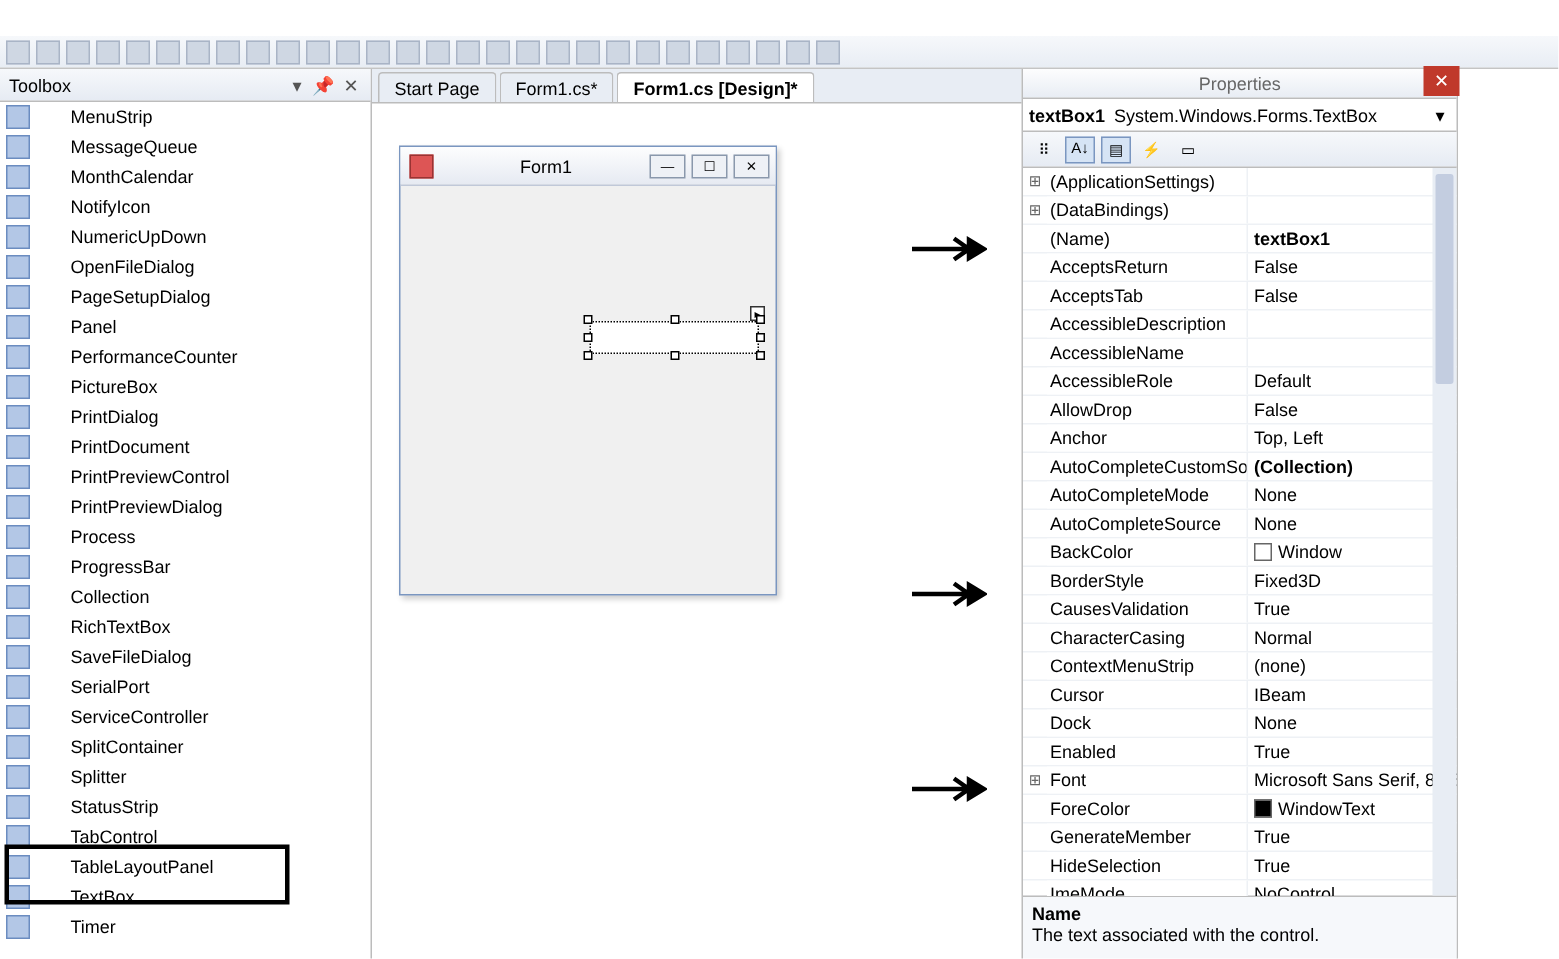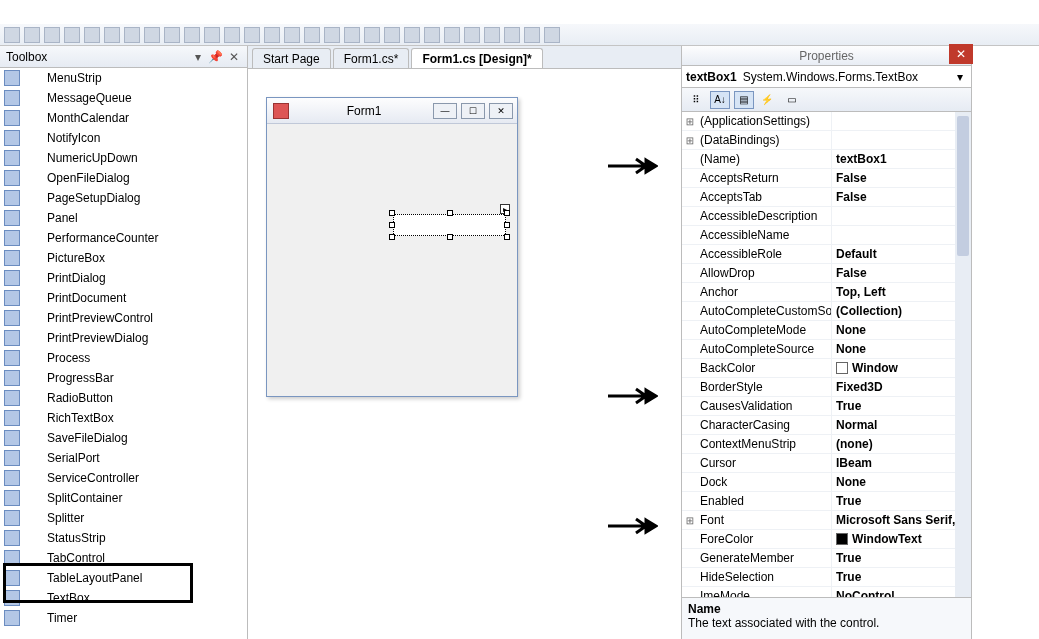--- a/index.html
+++ b/index.html
@@ -45,21 +45,21 @@
   .props-obj .name { font-weight:bold; margin-right:6px;}
   .props-obj .type { flex:1;}
   .props-obj .dd { width:14px; text-align:center;}
   .props-toolbar { height:24px; border-bottom:1px solid #bcbcbc; background:linear-gradient(#f6f8fb,#e6ebf3); display:flex; align-items:center; padding:0 4px; gap:4px;}
   .pt-btn { width:20px; height:18px; border:1px solid transparent; display:flex; align-items:center; justify-content:center; font-size:10px;}
   .pt-btn.sel { border:1px solid #7a96c0; background:#d6e4f5;}
   .props-grid { flex:1; overflow-y:auto; position:relative;}
   .prow { display:flex; height:19px; border-bottom:1px solid #eef1f5;}
   .prow .exp { width:16px; display:flex; align-items:center; justify-content:center; color:#666; font-size:10px;}
   .prow .pname { width:134px; padding-left:2px; display:flex; align-items:center; background:#fff; border-right:1px solid #eef1f5; overflow:hidden; white-space:nowrap;}
-  .prow .pval { flex:1; padding-left:4px; display:flex; align-items:center; overflow:hidden; white-space:nowrap;font-weight:bold;}
+  .prow .pval { flex:1; padding-left:4px; display:flex; align-items:center; overflow:hidden; white-space:nowrap;}
   .prow.bold .pval { font-weight:bold;}
   .swatch { width:12px; height:12px; border:1px solid #666; margin-right:4px; display:inline-block;}
   .props-desc { border-top:1px solid #bcbcbc; padding:4px 6px; background:#f6f8fb; height:48px;}
   .props-desc .dname { font-weight:bold;}
   .scroll-thumb { position:absolute; right:0; top:0; width:16px; background:#e8edf4; height:100%;}
   .scroll-thumb .thumb { position:absolute; left:2px; right:2px; top:4px; height:140px; background:#c3cde0; border-radius:2px;}
   .status { height:18px; border-top:1px solid #bcbcbc; background:#e8edf4; padding:0 6px; line-height:18px; color:#404040;}
 </style>
 </head>
 <body>
@@ -165,21 +165,21 @@
           <div class="tbx-item">
             <span class="tbx-icon"></span>
             <span>Process</span>
           </div>
           <div class="tbx-item">
             <span class="tbx-icon"></span>
             <span>ProgressBar</span>
           </div>
           <div class="tbx-item">
             <span class="tbx-icon"></span>
-            <span>RadioButton</span>
+            <span>Collection</span>
           </div>
           <div class="tbx-item">
             <span class="tbx-icon"></span>
             <span>RichTextBox</span>
           </div>
           <div class="tbx-item">
             <span class="tbx-icon"></span>
             <span>SaveFileDialog</span>
           </div>
           <div class="tbx-item">

